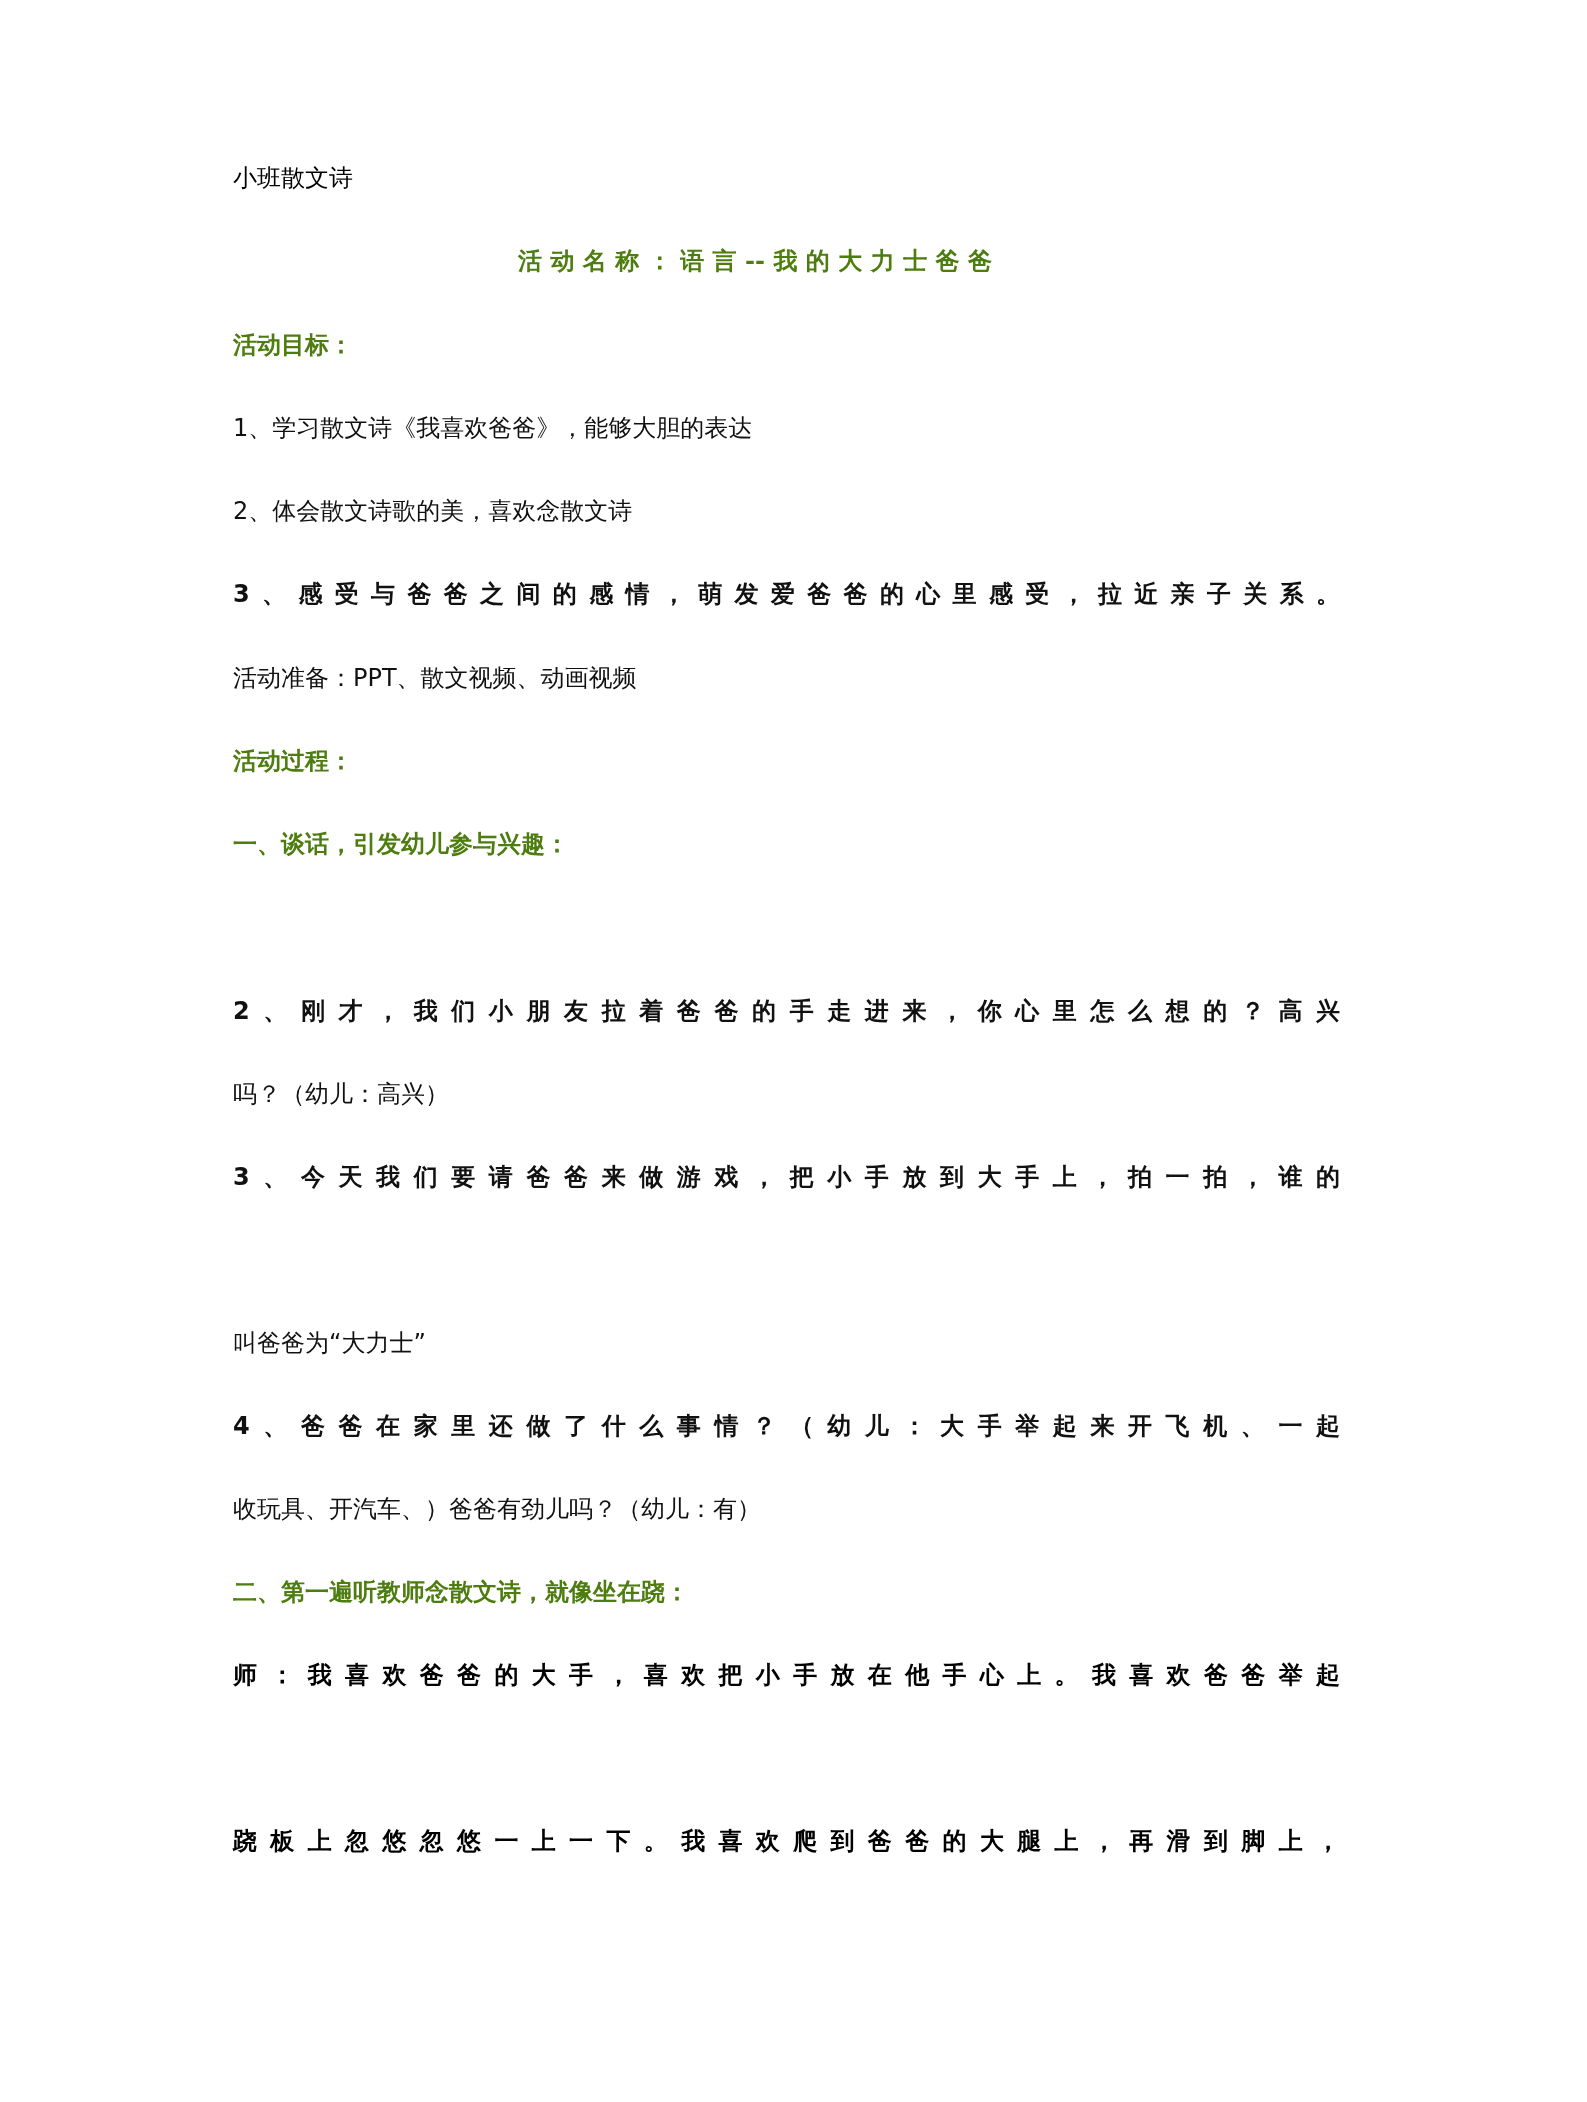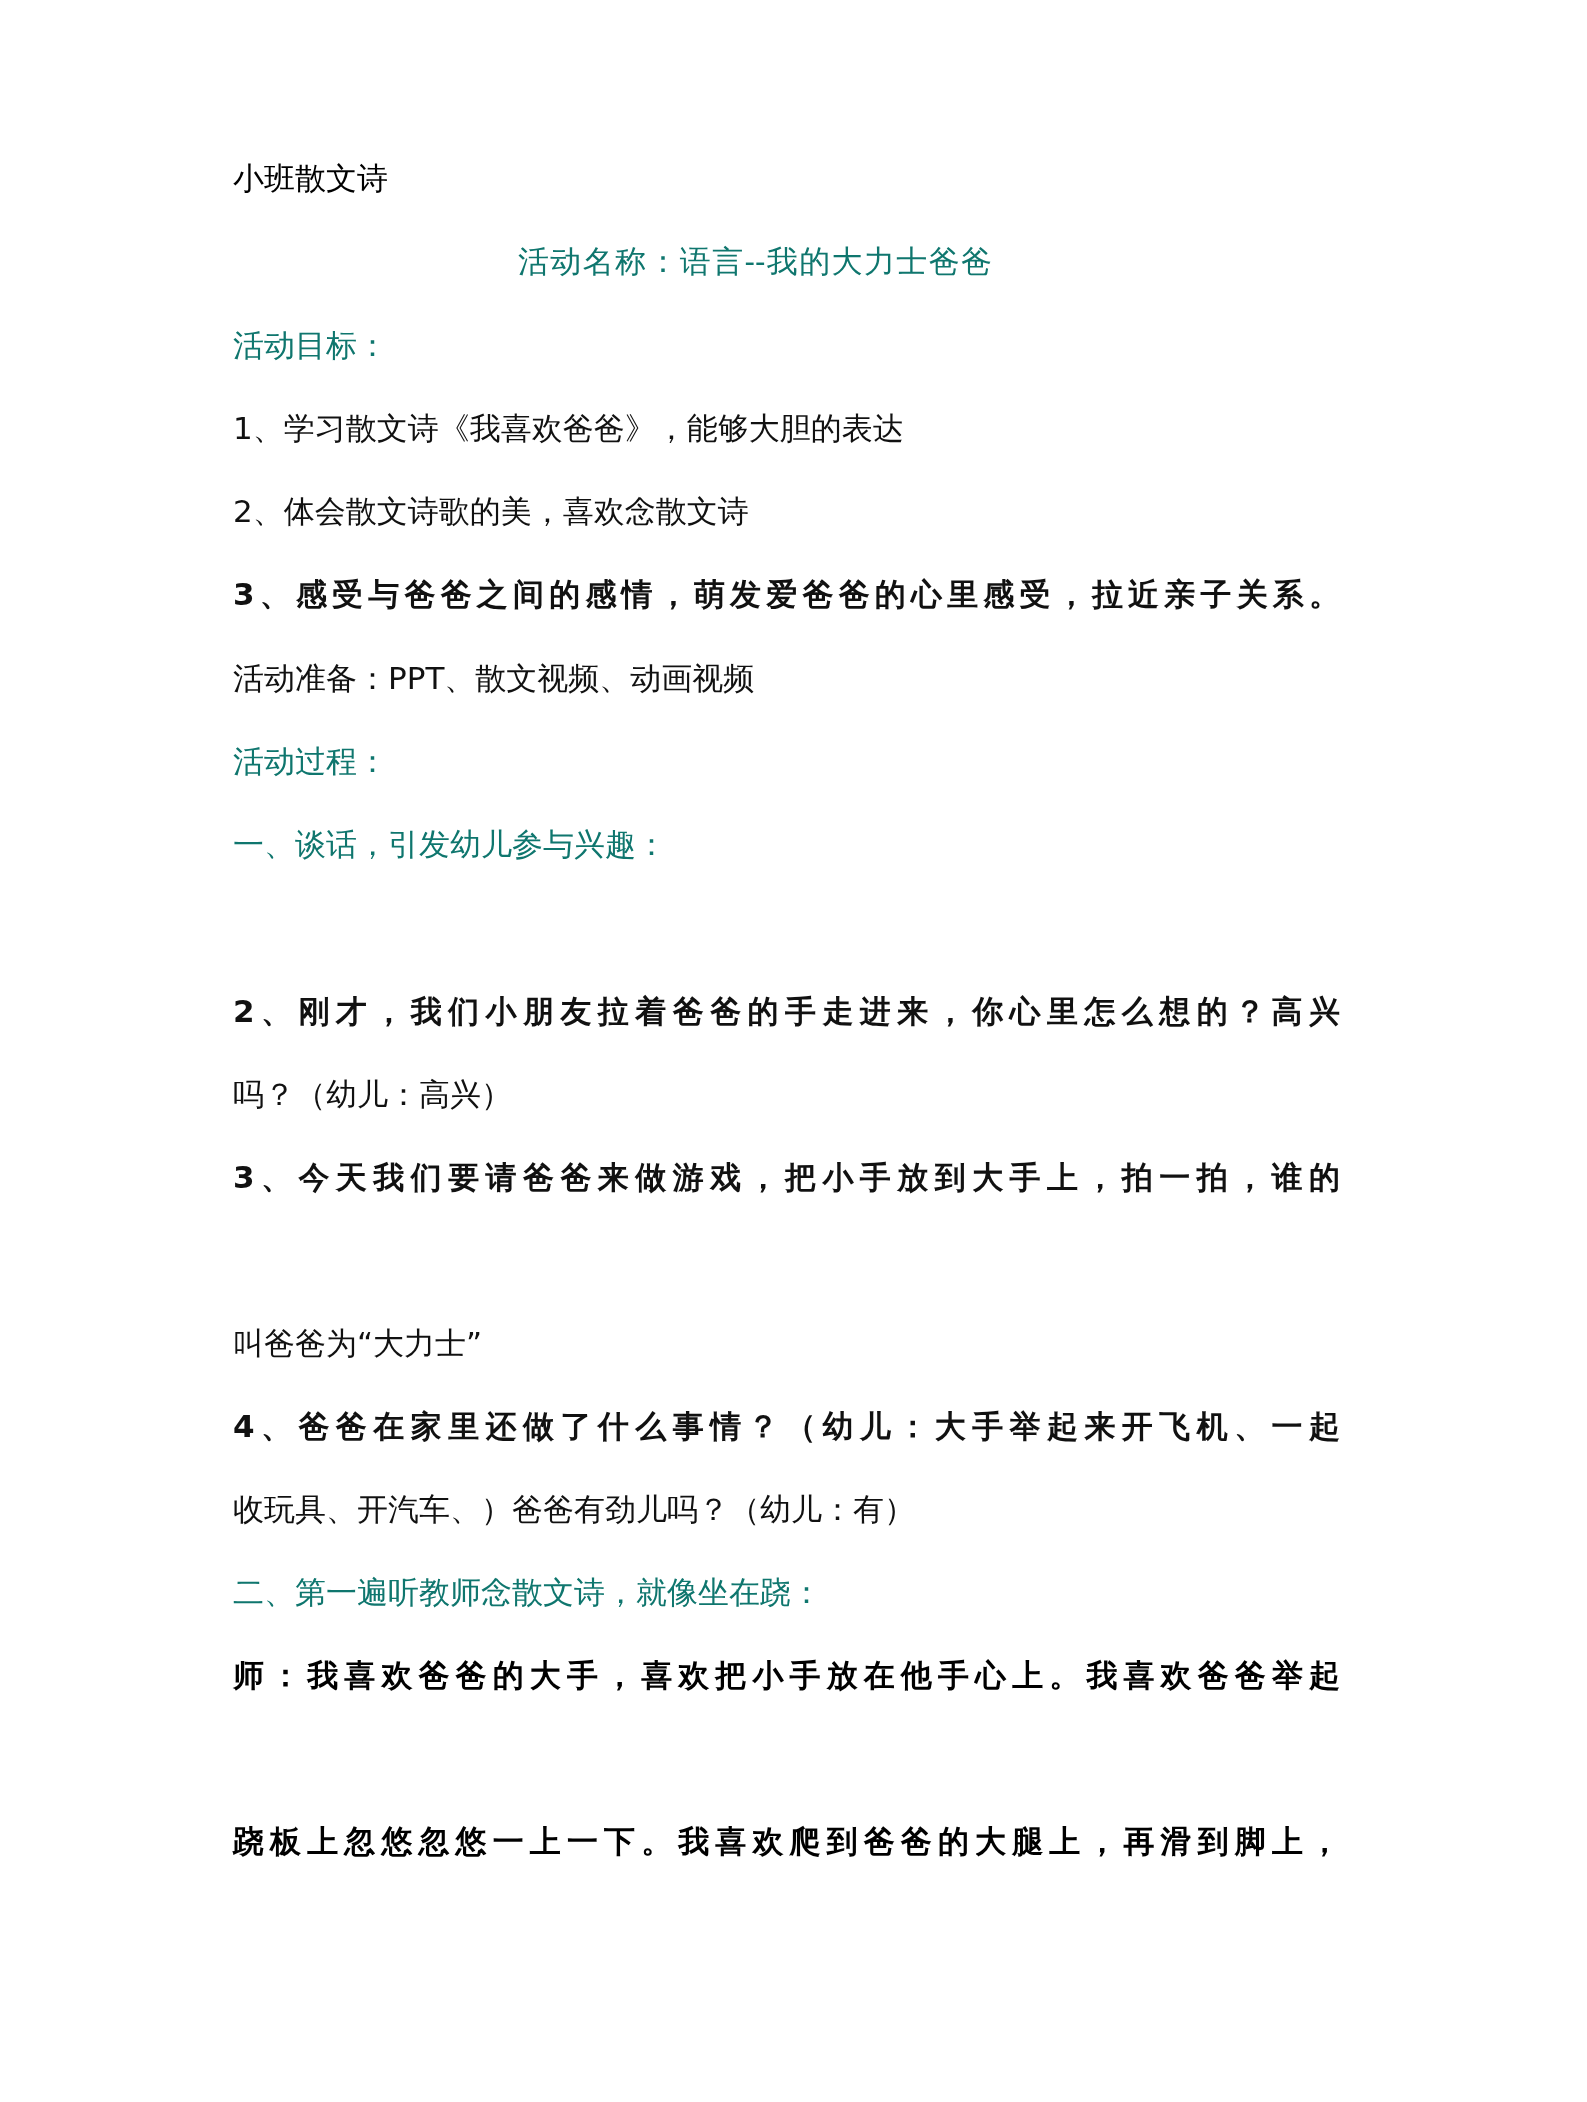--- a/index.html
+++ b/index.html
@@ -19,35 +19,35 @@
       top: 0;
       width: 1587px;
       height: 2102px;
       background: #ffffff;
     }
     .line {
       position: absolute;
       left: 233px;
       height: 60px;
       line-height: 60px;
-      font-size: 31px;
+      font-size: 24px;
       color: #111111;
       white-space: nowrap;
       font-family: "DejaVu Sans", "Liberation Sans", sans-serif;
     }
     .line.full {
       width: 1107px;
       text-align: justify;
       text-align-last: justify;
       font-weight: bold;
     }
     .line.heading {
       font-family: "DejaVu Serif", "Liberation Serif", serif;
-      font-weight: normal;
-      color: #0f766e;
+      font-weight: bold;
+      color: #4d7c0f;
     }
     .line.serif {
       font-family: "DejaVu Serif", "Liberation Serif", serif;
       color: #000000;
     }
     .line.title {
       left: 518px;
       width: 474px;
       text-align: justify;
       text-align-last: justify;

